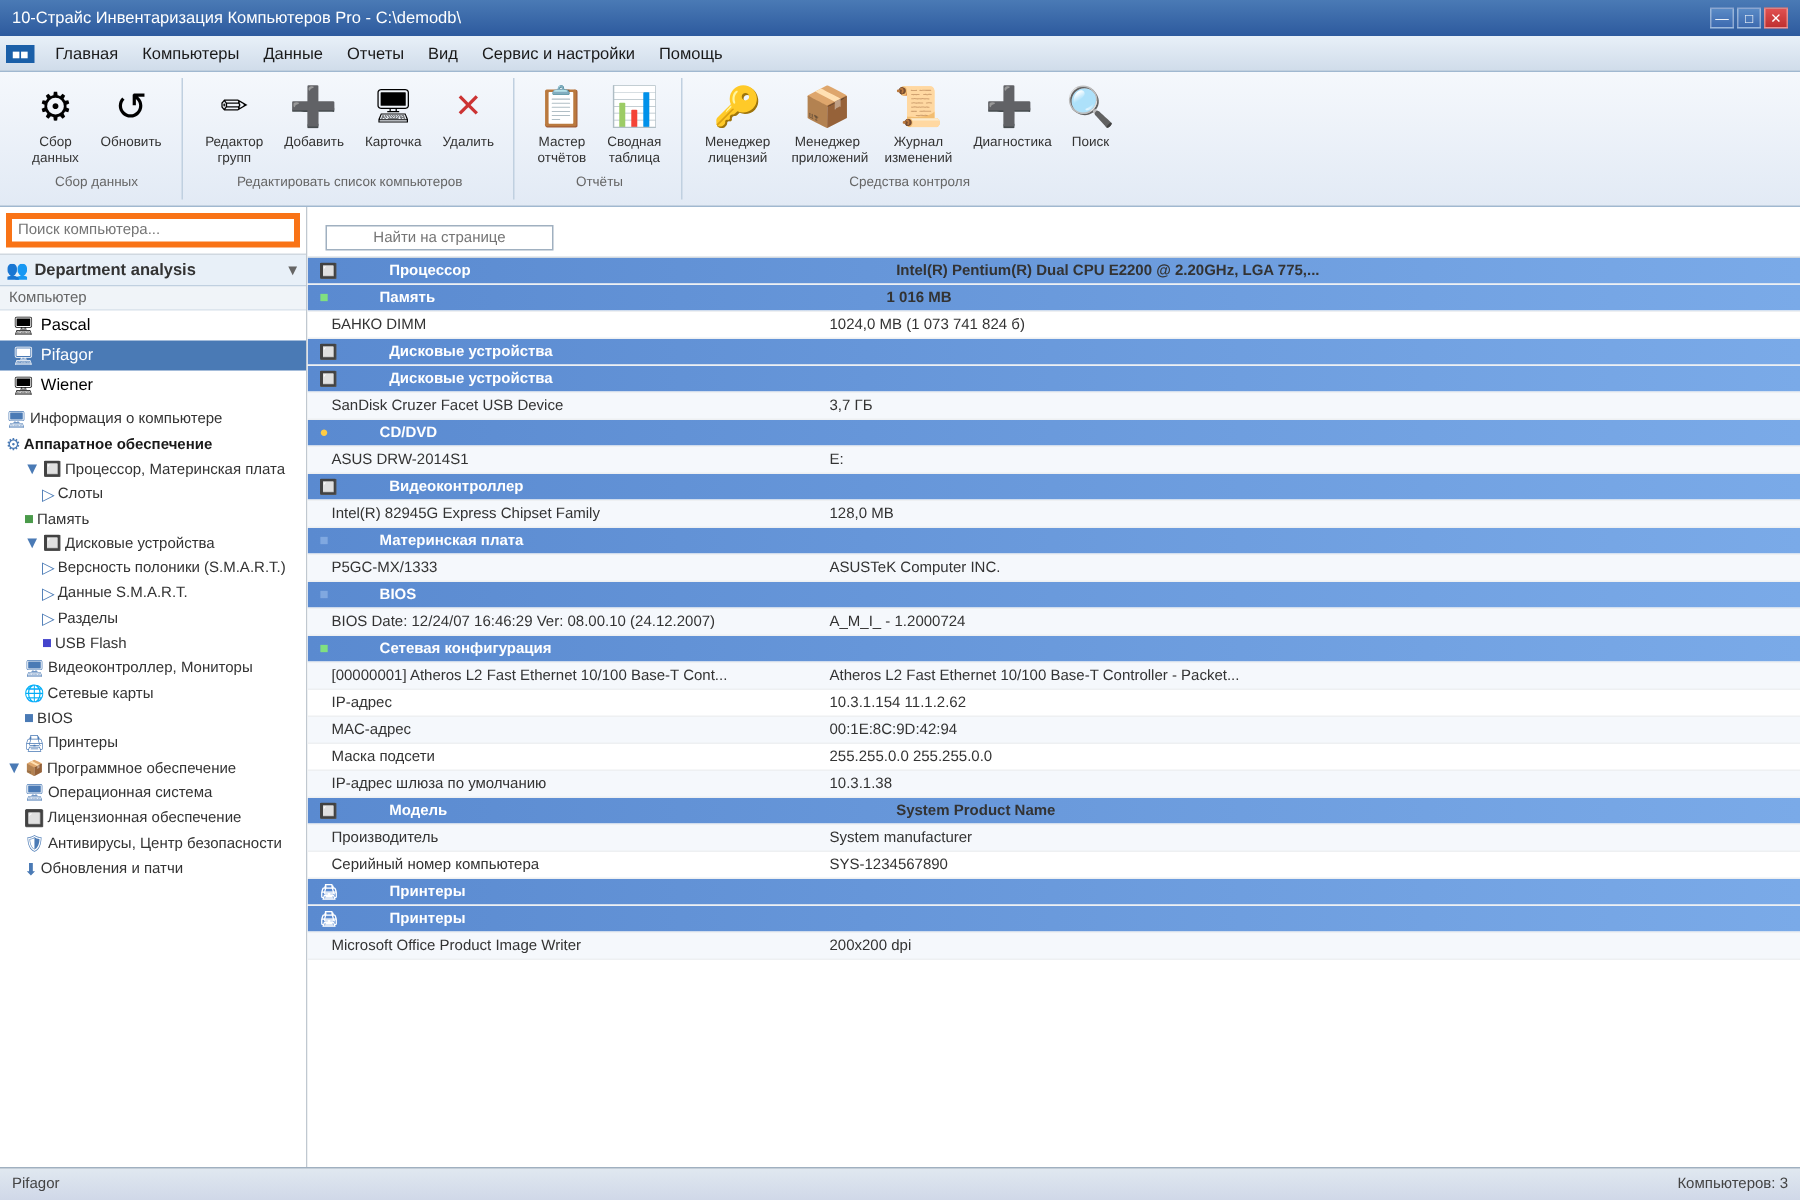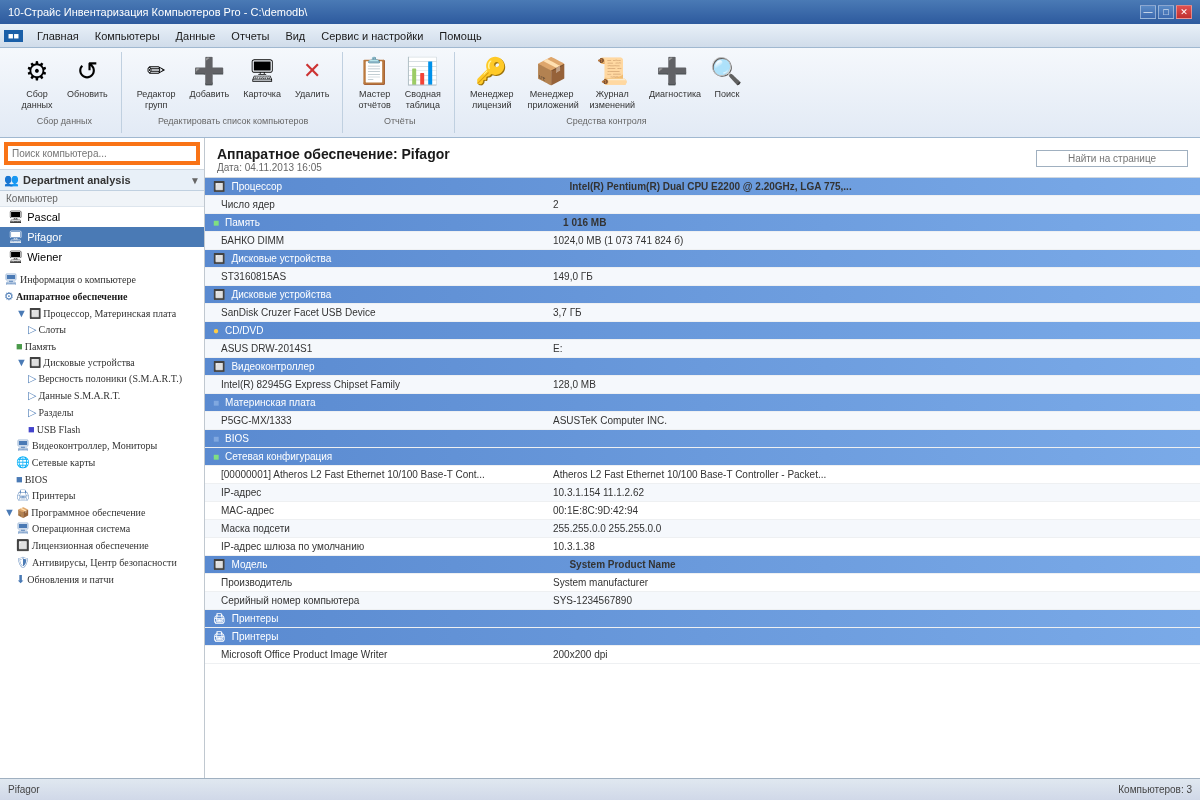--- a/index.html
+++ b/index.html
@@ -120,21 +120,21 @@
       padding: 4px 0;
     }
     .tree-item {
       display: flex;
       align-items: center;
       padding: 2px 4px;
       cursor: pointer;
       gap: 2px;
     }
     .tree-item .tree-icon { font-size: 11px; color: #4a7ab5; }
-    .tree-item .tree-label { font-size: 10px; color: #333; font-family: Liberation Serif, serif; }
+    .tree-item .tree-label { font-size: 10px; color: #333; }
     .tree-item.bold .tree-label { font-weight: bold; color: #1a1a1a; }
 
     
     .content-area {
       flex: 1;
       background: white;
       display: flex;
       flex-direction: column;
       overflow: hidden;
     }
@@ -172,21 +172,21 @@
     .hw-row.section-header {
       background: linear-gradient(to right, #5a8ad0, #7aaae8);
       color: white;
       font-weight: bold;
       font-size: 10px;
     }
     .hw-row.section-header .hw-icon { color: white; margin-right: 4px; font-size: 10px; }
     .hw-row.data-row:nth-child(even) { background: #f5f8fc; }
     .hw-col-name { width: 340px; font-size: 10px; color: #333; padding-left: 8px; }
     .hw-col-value { flex: 1; font-size: 10px; color: #333; }
-    .section-name { font-size: 10px; font-weight: normal; color: white; }
+    .section-name { font-size: 10px; font-weight: bold; color: white; margin-left: 28px; }
 
     
     .status-bar {
       height: 22px;
       background: linear-gradient(to bottom, #e0e8f0, #d0d8e8);
       border-top: 1px solid #a0b0c0;
       display: flex;
       align-items: center;
       padding: 0 8px;
       font-size: 10px;
@@ -407,61 +407,49 @@
       <div class="tree-item" style="padding-left:16px;">
         <span class="tree-icon">⬇</span>
         <span class="tree-label">Обновления и патчи</span>
       </div>
     </div>
   </div>
 
   <div class="content-area">
     <div class="content-header">
       <div style="display:flex; justify-content:space-between; align-items:flex-start;">
-        <div>
-          <div class="content-title">Аппаратное обеспечение: Pifagor</div>
-          <div class="content-date">Дата: 04.11.2013 16:05</div>
-        </div>
         <div class="content-search">
           <input type="text" style="padding: 2px 6px; border: 1px solid rgb(160, 176, 192); font-size: 10px; width: 152px; color: rgb(153, 153, 153); text-align: center;" placeholder="Найти на странице">
         </div>
       </div>
     </div>
 
     <div class="content-table">
 
       <div class="hw-row section-header">
         <span class="hw-icon">🔲</span>
         <span class="hw-col-name section-name" style="padding-left:2px;">Процессор</span>
         <span class="hw-col-value">Intel(R) Pentium(R) Dual  CPU  E2200  @ 2.20GHz, LGA 775,...</span>
       </div>
-      <div class="hw-row data-row">
-        <span class="hw-col-name">Число ядер</span>
-        <span class="hw-col-value">2</span>
-      </div>
 
       <div class="hw-row section-header">
         <span class="hw-icon" style="color:#80e080;">■</span>
         <span class="hw-col-name section-name" style="padding-left:2px;">Память</span>
         <span class="hw-col-value">1 016 MB</span>
       </div>
       <div class="hw-row data-row">
         <span class="hw-col-name">БАНКО DIMM</span>
         <span class="hw-col-value">1024,0 MB (1 073 741 824 б)</span>
       </div>
 
       <div class="hw-row section-header">
         <span class="hw-icon">🔲</span>
         <span class="hw-col-name section-name" style="padding-left:2px;">Дисковые устройства</span>
         <span class="hw-col-value"></span>
       </div>
-      <div class="hw-row data-row">
-        <span class="hw-col-name">ST3160815AS</span>
-        <span class="hw-col-value">149,0 ГБ</span>
-      </div>
 
       <div class="hw-row section-header">
         <span class="hw-icon">🔲</span>
         <span class="hw-col-name section-name" style="padding-left:2px;">Дисковые устройства</span>
         <span class="hw-col-value"></span>
       </div>
       <div class="hw-row data-row">
         <span class="hw-col-name">SanDisk Cruzer Facet USB Device</span>
         <span class="hw-col-value">3,7 ГБ</span>
       </div>
@@ -493,20 +481,24 @@
       </div>
       <div class="hw-row data-row">
         <span class="hw-col-name">P5GC-MX/1333</span>
         <span class="hw-col-value">ASUSTeK Computer INC.</span>
       </div>
 
       <div class="hw-row section-header">
         <span class="hw-icon" style="color:#80a8e0;">■</span>
         <span class="hw-col-name section-name" style="padding-left:2px;">BIOS</span>
         <span class="hw-col-value"></span>
+      </div>
+      <div class="hw-row data-row">
+        <span class="hw-col-name">BIOS Date: 12/24/07 16:46:29 Ver: 08.00.10 (24.12.2007)</span>
+        <span class="hw-col-value">A_M_I_ - 1.2000724</span>
       </div>
 
       <div class="hw-row section-header">
         <span class="hw-icon" style="color:#80e080;">■</span>
         <span class="hw-col-name section-name" style="padding-left:2px;">Сетевая конфигурация</span>
         <span class="hw-col-value"></span>
       </div>
       <div class="hw-row data-row">
         <span class="hw-col-name">[00000001] Atheros L2 Fast Ethernet 10/100 Base-T Cont...</span>
         <span class="hw-col-value">Atheros L2 Fast Ethernet 10/100 Base-T Controller - Packet...</span>

